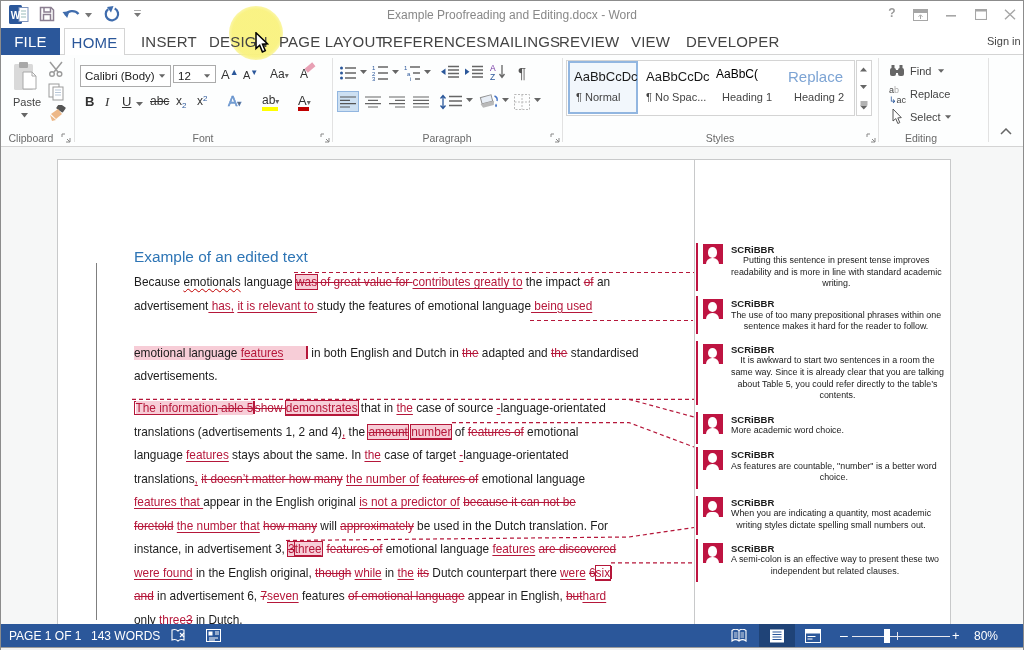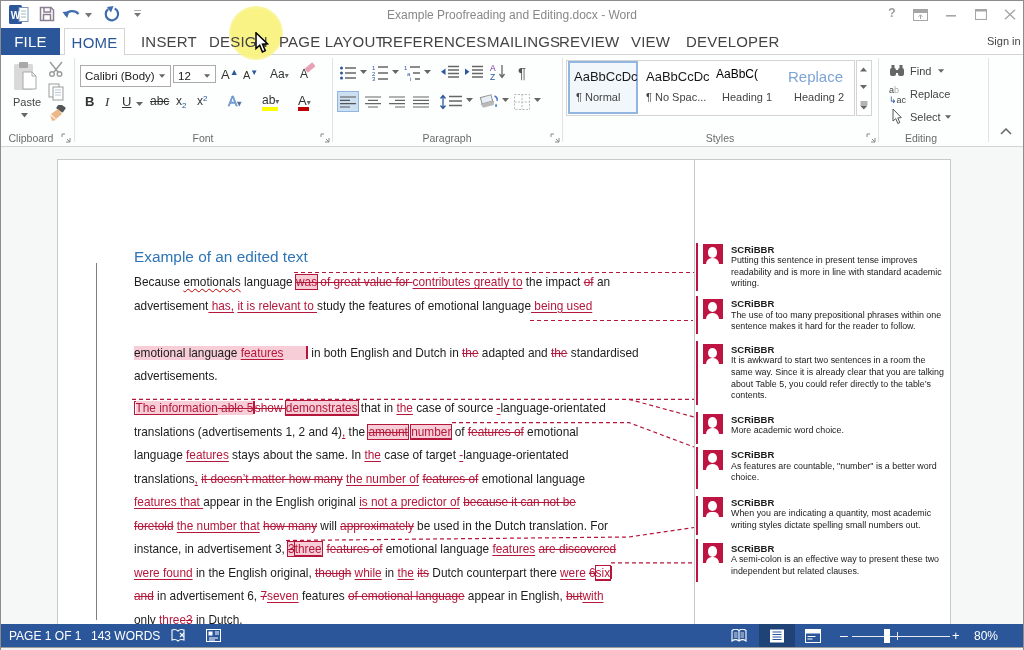--- a/index.html
+++ b/index.html
@@ -57,21 +57,21 @@
   border-left:1.5px solid #b5173a; border-top:1.5px solid #b5173a; border-bottom:1.5px solid #b5173a; }
 
 
 .cbar { position:absolute; left:637.5px; width:2.5px; background:#be1441; }
 .cicon { position:absolute; left:644.5px; width:20px; height:20px; background:#be1441; }
 .cicon .head { position:absolute; left:5.4px; top:3.5px; width:9.2px; height:10.2px;
   border-radius:50%; background:#fff; }
 .cicon .body2 { position:absolute; left:3.2px; top:14.2px; width:13.6px; height:5.8px;
   border-radius:6px 6px 0 0; background:#fff; }
 .cname { position:absolute; left:673px; font-size:9.5px; font-weight:bold; color:#1a1a1a; }
-.ctext { position:absolute; left:673px; font-size:8.9px; line-height:11.7px; color:#1a1a1a; white-space:pre; }
+.ctext { position:absolute; left:673px; font-size:8.9px; line-height:11.7px; color:#1a1a1a; white-space:pre;text-align:center; }
 
 
 #statusbar { position:absolute; left:0; top:624px; width:1024px; height:22.6px; background:#2b579a;
   color:#fff; font-size:12px; }
 #statusbar .txt { position:absolute; top:5px; }
 #winbottom { position:absolute; left:0; top:646.6px; width:1024px; height:3.4px; background:#f2f2f2; border-top:1px solid #9b9b9b; }
 
 .ydot { position:absolute; border-radius:50%; }
 </style>
 </head>
@@ -370,21 +370,21 @@
       <div class="dline" style="left:76px;top:209.2px">advertisements.</div>
 
       <div class="dline" style="left:76px;top:241.2px"><span class="brk"></span><span class="hl"><span class="ins">The information</span><span class="del"> able 5</span></span><span class="caret"></span><span class="del">show </span><span class="hlbox"><span class="ins">demonstrates</span></span> that in <span class="ins">the</span> case of source <span class="ins">-</span>language-orientated</div>
       <div class="dline" style="left:76px;top:264.7px">translations (advertisements 1, 2 and 4)<span class="ins">,</span> the <span class="hlbox del">amount</span> <span class="hlbox ins">number</span> of <span class="del">features of</span> emotional</div>
       <div class="dline" style="left:76px;top:288.2px">language <span class="ins">features</span> stays about the same. In <span class="ins">the</span> case of target <span class="ins">-</span>language-orientated</div>
       <div class="dline" style="left:76px;top:311.7px">translations<span class="ins">,</span> <span class="del">it doesn’t matter how many</span> <span class="ins">the number of</span> <span class="del">features of</span> emotional language</div>
       <div class="dline" style="left:76px;top:335.2px"><span class="ins">features that </span>appear in the English original <span class="ins">is not a predictor of</span> <span class="del">because it can not be</span></div>
       <div class="dline" style="left:76px;top:358.7px"><span class="del">foretold</span> <span class="ins">the number that</span> <span class="del">how many</span> will <span class="del">approximately</span> be used in the Dutch translation. For</div>
       <div class="dline" style="left:76px;top:382.2px">instance, in advertisement 3, <span class="hlbox del">3</span><span class="hlbox ins">three</span><span class="caret"></span> <span class="del">features of</span> emotional language <span class="ins">features</span> <span class="del">are discovered</span></div>
       <div class="dline" style="left:76px;top:405.7px"><span class="ins">were found</span> in the English original, <span class="del">though</span> <span class="ins">while</span> in <span class="ins">the</span> <span class="del">its</span> Dutch counterpart there <span class="ins">were</span> <span class="del">6</span><span class="whbox ins">six</span><span class="caret"></span></div>
-      <div class="dline" style="left:76px;top:429.2px"><span class="del">and</span> in advertisement 6, <span class="del">7</span><span class="ins">seven</span> features <span class="del">of emotional language</span> appear in English, <span class="del">but</span><span class="ins">with</span></div>
+      <div class="dline" style="left:76px;top:429.2px"><span class="del">and</span> in advertisement 6, <span class="del">7</span><span class="ins">seven</span> features <span class="del">of emotional language</span> appear in English, <span class="del">but</span><span class="ins">hard</span></div>
       <div class="dline" style="left:76px;top:452.7px">only <span class="ins">three</span><span class="del">3</span> in Dutch.</div>
 
       <div class="cbar" style="top:82.6px;height:48.8px"></div>
       <div class="cbar" style="top:135.6px;height:38.8px"></div>
       <div class="cbar" style="top:180.8px;height:64.6px"></div>
       <div class="cbar" style="top:252px;height:32px"></div>
       <div class="cbar" style="top:287px;height:42px"></div>
       <div class="cbar" style="top:335.8px;height:39.2px"></div>
       <div class="cbar" style="top:379px;height:42.5px"></div>
 

